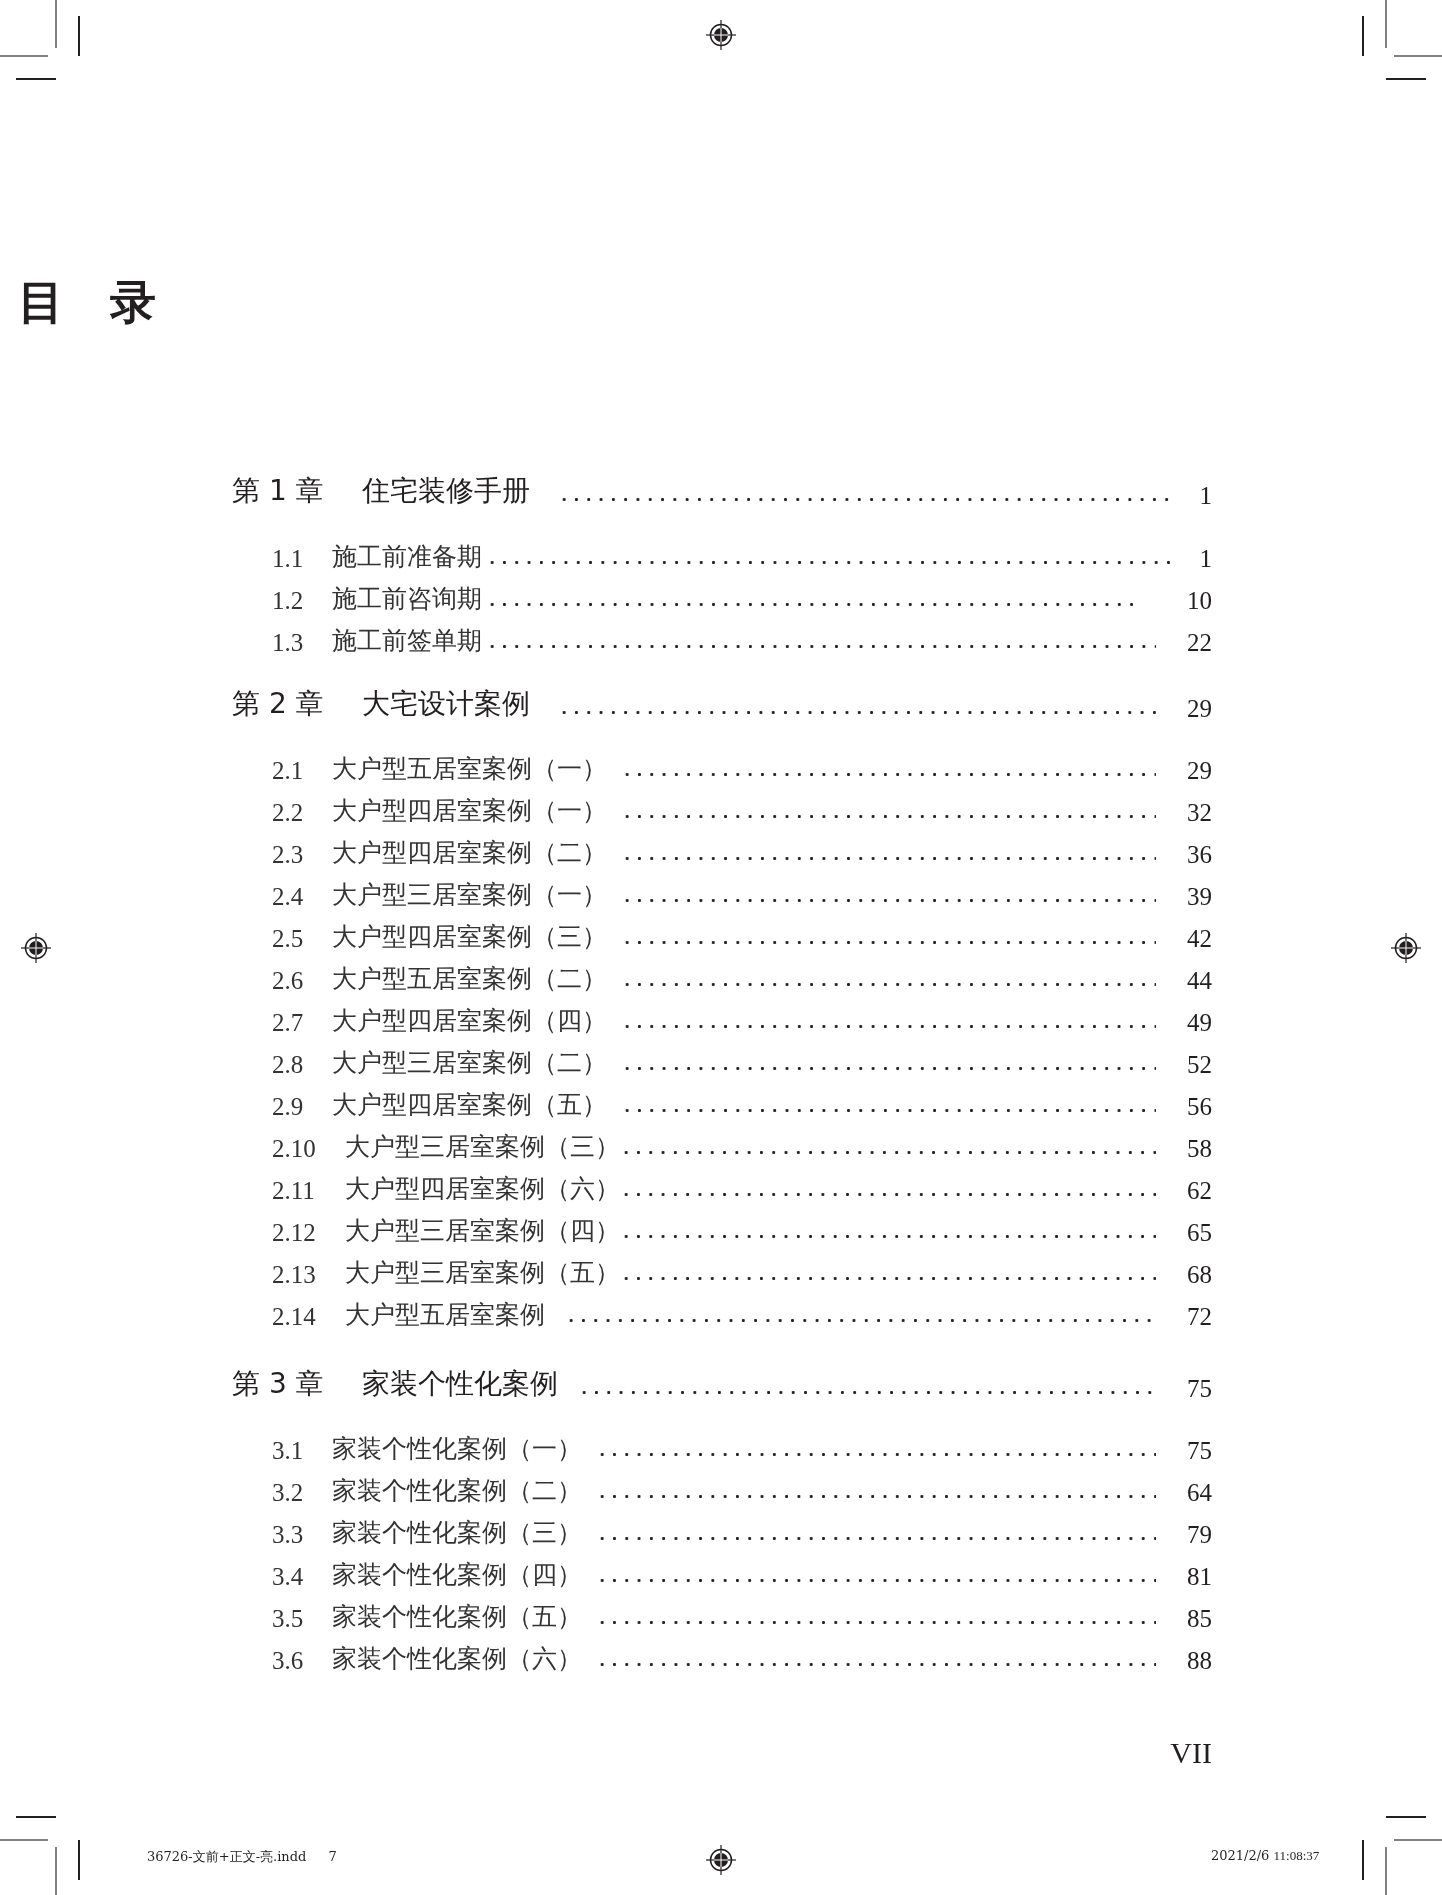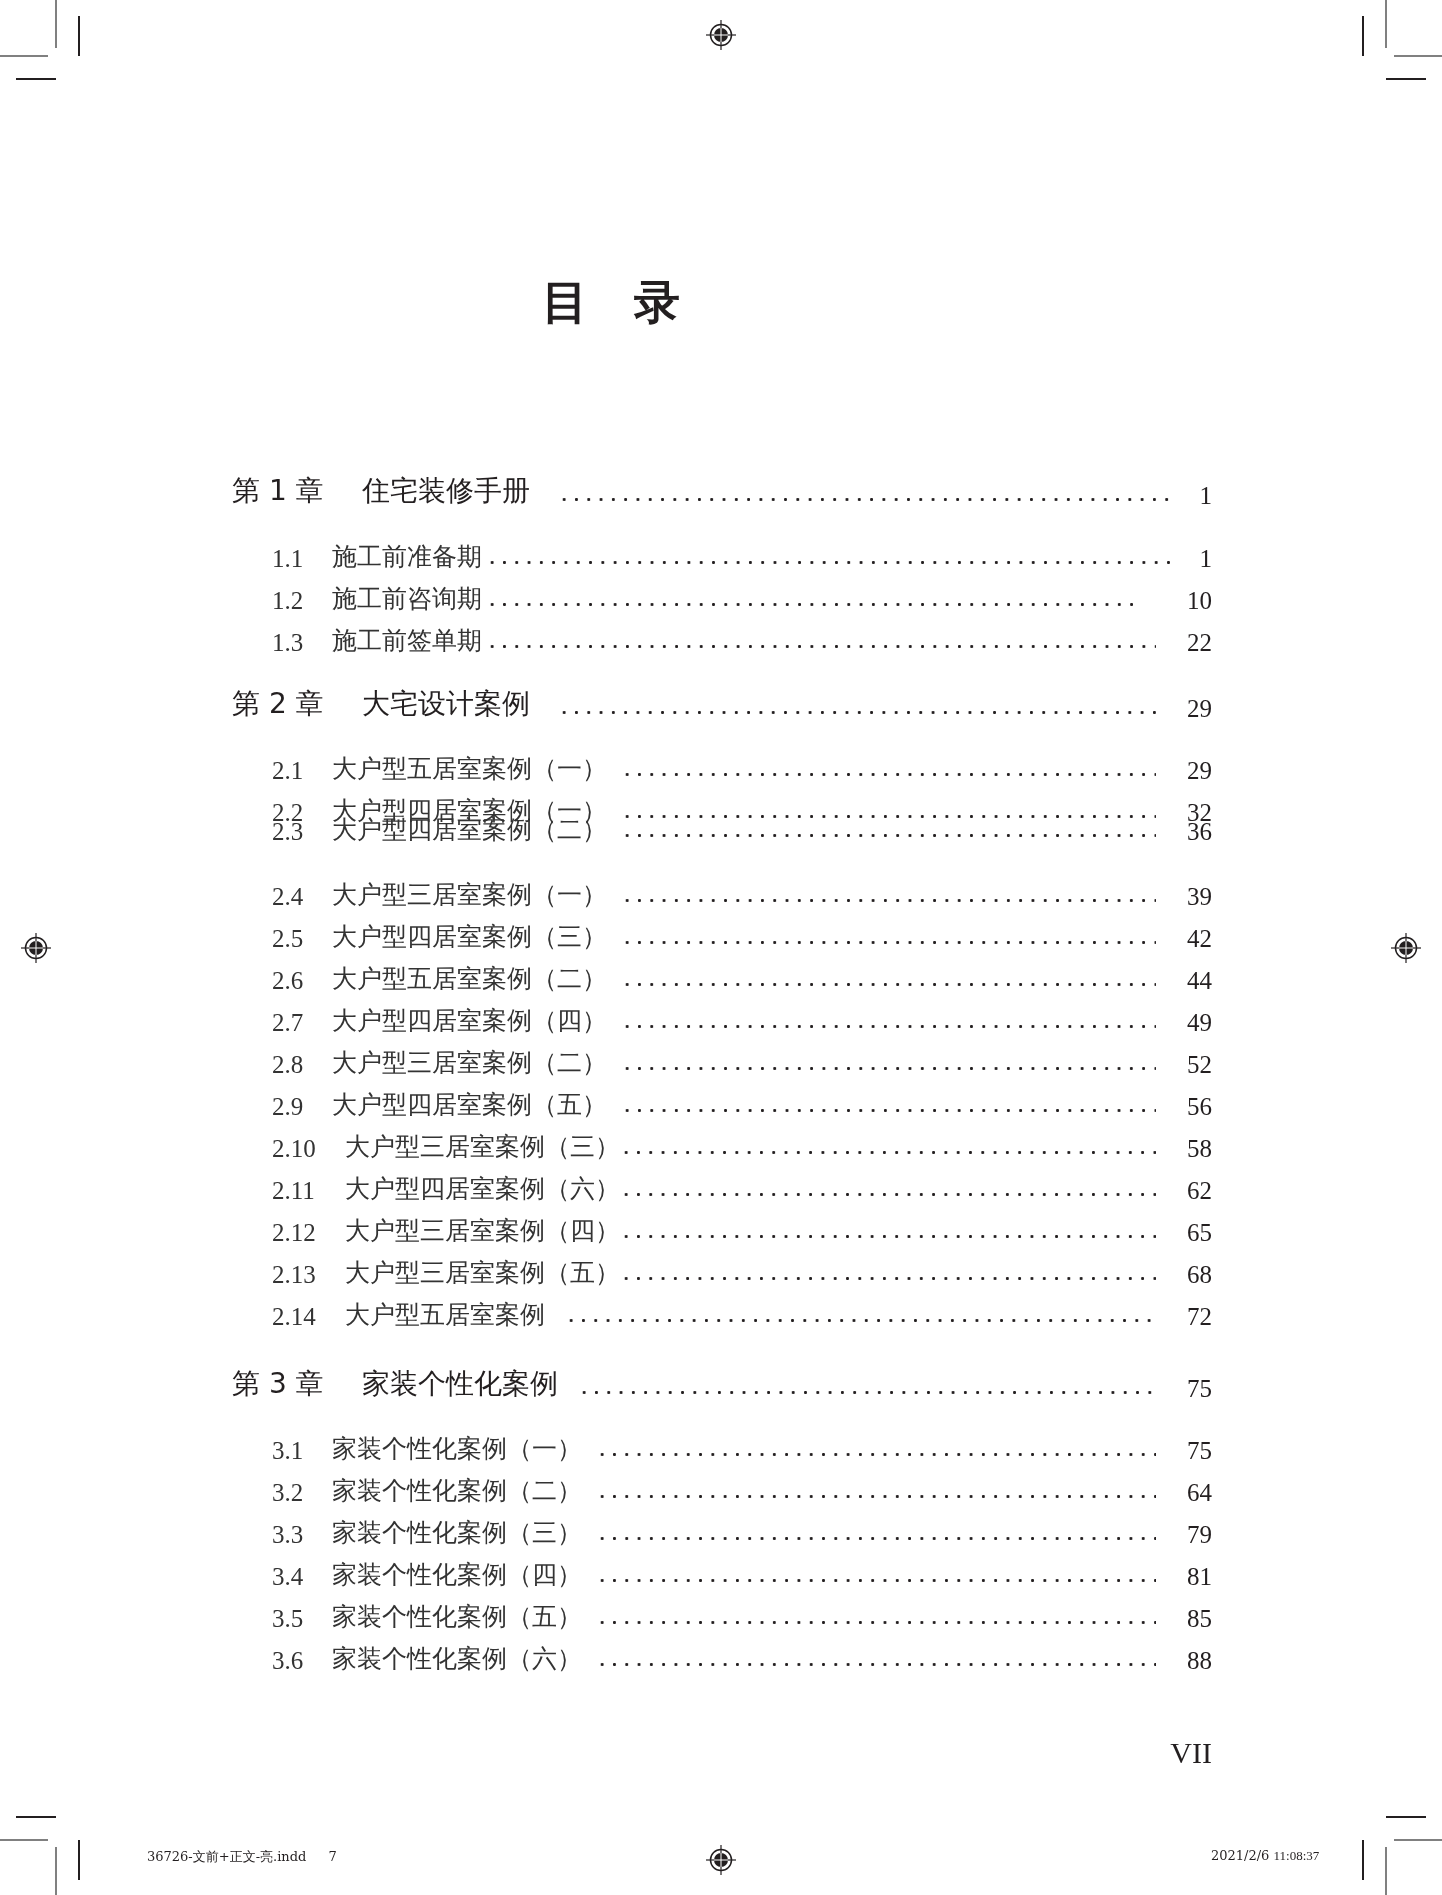--- a/index.html
+++ b/index.html
@@ -1,21 +1,21 @@
 <!DOCTYPE html>
 <html><head>
 <meta charset="utf-8">
 <style>
   html, body { margin:0; padding:0; background:#ffffff; }
   body { width:1442px; height:1895px; position:relative; overflow:hidden; color:#231f20;
          font-family:"Liberation Serif","DejaVu Serif", serif; }
   .crop { position:absolute; background:#231f20; }
   .crop.gray { background:#808080; }
   .reg { position:absolute; width:30px; height:30px; }
-  .title { position:absolute; top:272px; left:0; width:1222px; text-align:center;
+  .title { position:absolute; top:272px; left:18px; width:1222px; 
            font-family:"DejaVu Serif", serif; font-weight:bold; font-size:46px; letter-spacing:0; }
   .title span { display:inline-block; }
   .title .gap { width:46px; }
   .toc { position:absolute; left:232px; width:980px; top:0; }
   .row { position:absolute; left:0; width:980px; height:40px; display:flex; align-items:flex-end; white-space:nowrap; }
   .row.chapter { font-family:"DejaVu Sans","Liberation Sans", sans-serif; font-size:28px; }
   .row.section { font-size:25px; font-family:"DejaVu Serif","Liberation Serif", serif; color:#333; }
   .ch-num { display:inline-block; width:130px; }
   .ch-title { display:inline-block; }
   .sec-num { display:inline-block; font-family:"Liberation Serif", serif; }
@@ -127,21 +127,21 @@
     <span class="sec-title">大户型五居室案例（一）</span>
     <span class="leader" style="margin-left:14px;margin-right:28px;"></span>
     <span class="page" style="width:28px;">29</span>
   </div>
   <div class="row section" style="top:787px;">
     <span class="sec-num" style="width:60px;padding-left:40px;">2.2</span>
     <span class="sec-title">大户型四居室案例（一）</span>
     <span class="leader" style="margin-left:14px;margin-right:28px;"></span>
     <span class="page" style="width:28px;">32</span>
   </div>
-  <div class="row section" style="top:806px;align-items:flex-end;">
+  <div class="row section" style="top:829px;align-items:flex-end;">
     <span class="sec-num" style="width:60px;padding-left:40px;">2.3</span>
     <span class="sec-title">大户型四居室案例（二）</span>
     <span class="leader" style="margin-left:14px;margin-right:28px;"></span>
     <span class="page" style="width:28px;">36</span>
   </div>
   <div class="row section" style="top:871px;">
     <span class="sec-num" style="width:60px;padding-left:40px;">2.4</span>
     <span class="sec-title">大户型三居室案例（一）</span>
     <span class="leader" style="margin-left:14px;margin-right:28px;"></span>
     <span class="page" style="width:28px;">39</span>

